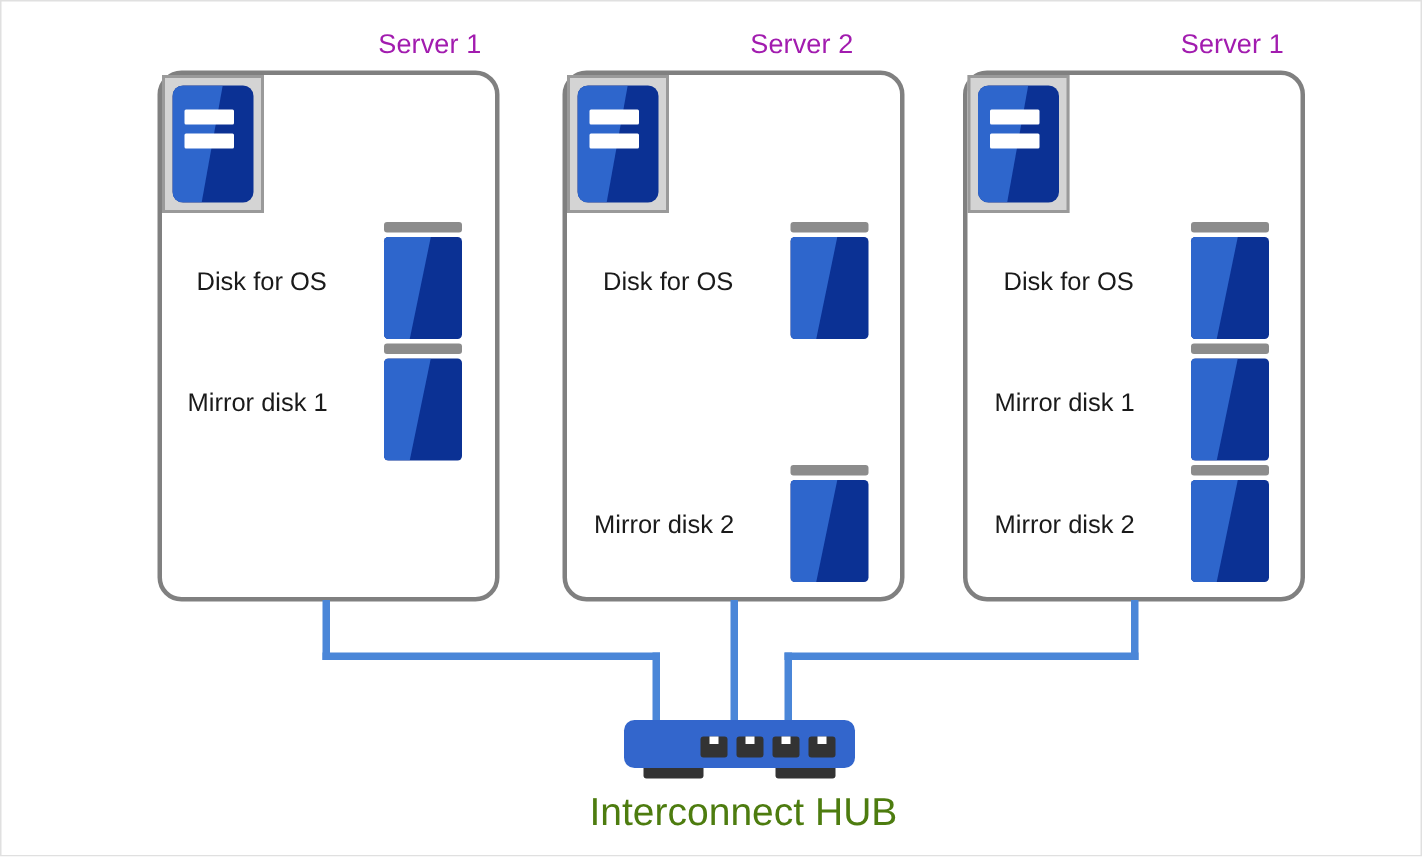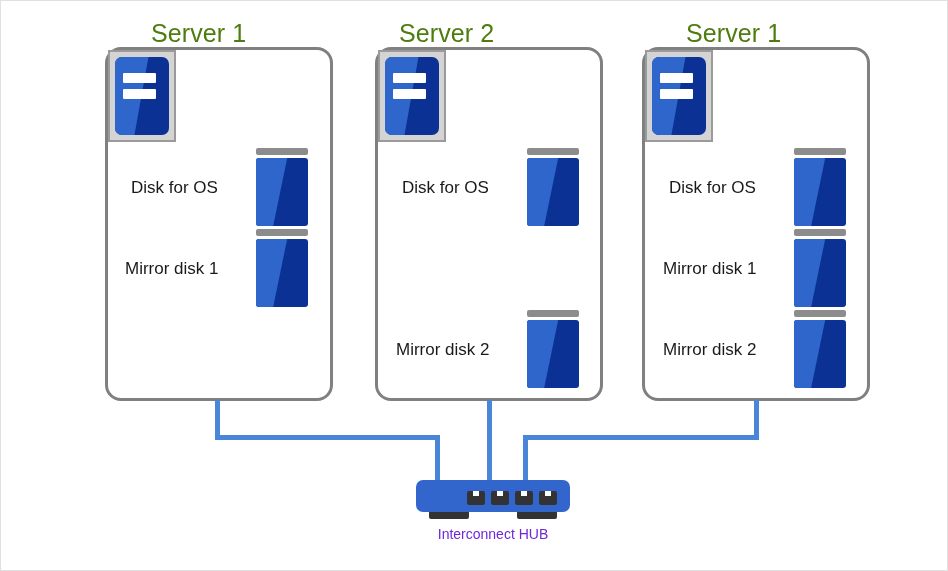--- a/index.html
+++ b/index.html
@@ -16,23 +16,23 @@
     height: 571px;
     background: #ffffff;
     border: 1px solid #e0e0e0;
     box-sizing: border-box;
     overflow: hidden;
   }
 
   
   .server-title {
     position: absolute;
-    font-size: 25px;
-    color: #4d7c0f;
-    text-align: left;
+    font-size: 18px;
+    color: #a21caf;
+    text-align: right;
     white-space: nowrap;
     letter-spacing: 0.1px;
   }
 
   
   .server-box {
     position: absolute;
     border: 3px solid #808080;
     border-radius: 16px;
     background: #ffffff;
@@ -141,22 +141,22 @@
     height: 38%;
     background: #ffffff;
   }
   .hub-foot {
     position: absolute;
     background: #333333;
     border-radius: 0 0 2px 2px;
   }
   .hub-label {
     position: absolute;
-    font-size: 14px;
-    color: #6d28d9;
+    font-size: 26px;
+    color: #4d7c0f;
     white-space: nowrap;
     text-align: center;
   }
 </style>
 </head>
 <body>
 
 <div id="canvas">
 
   <div class="server-title" style="left:150px; top:18px; width:170px;">Server 1</div>

